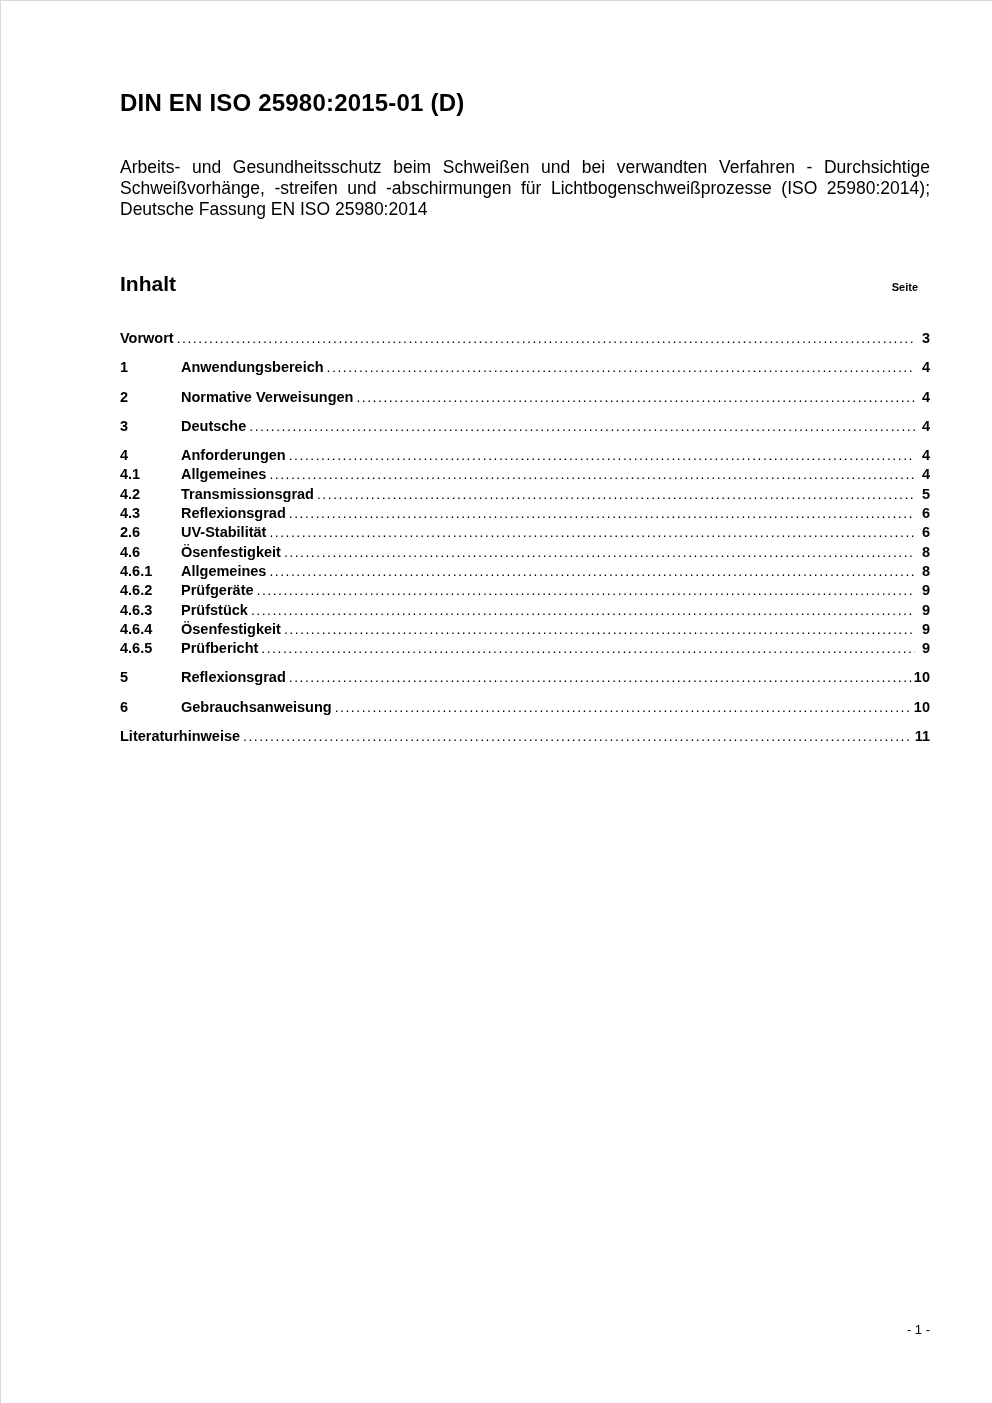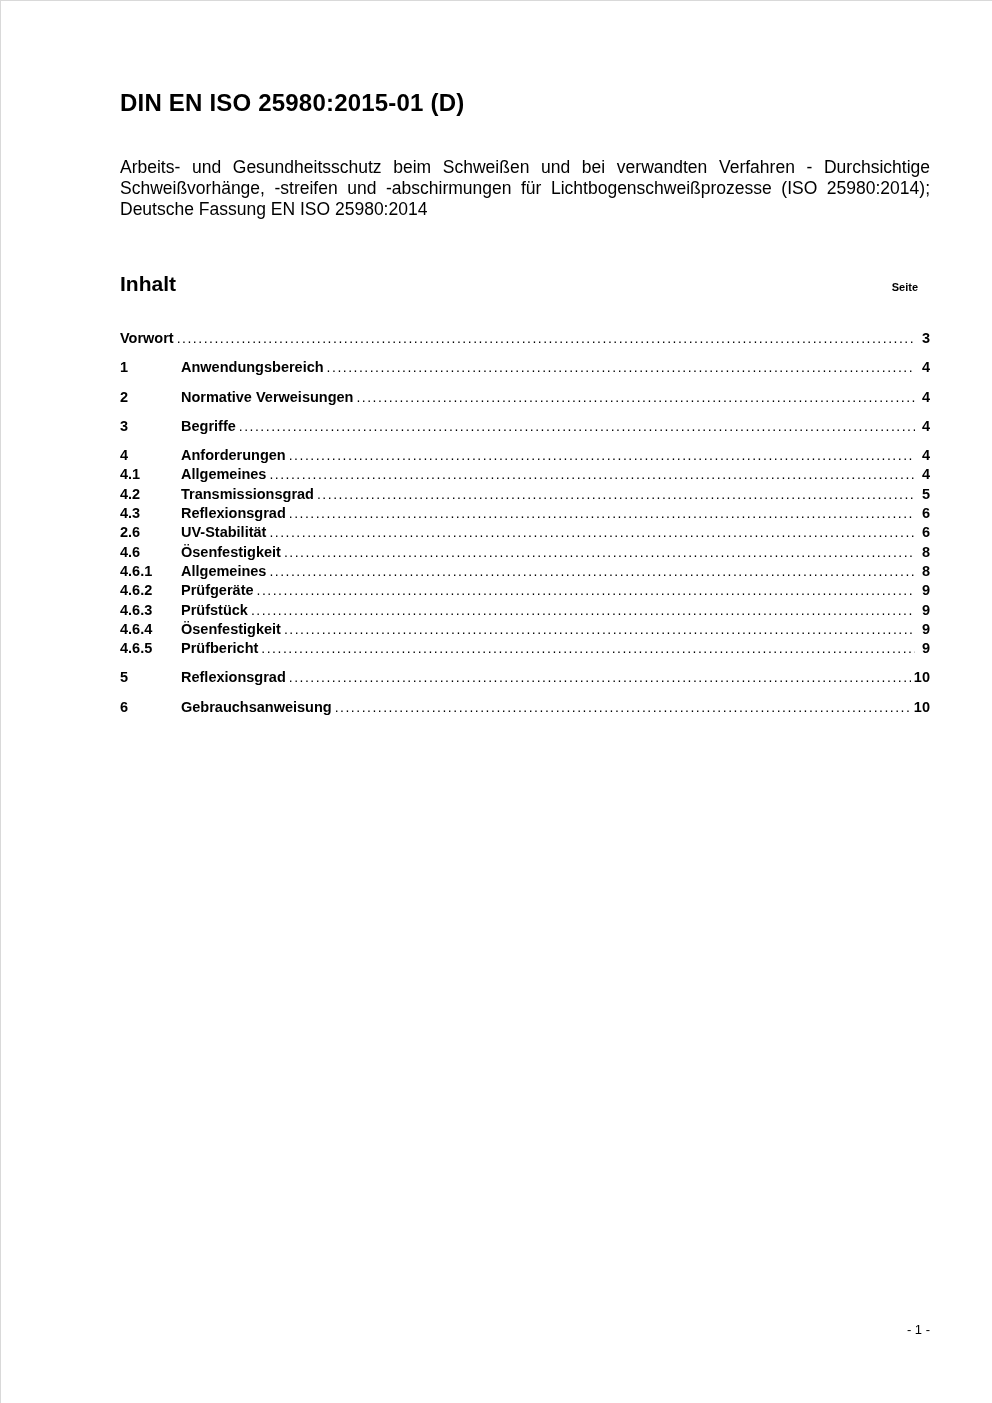--- a/index.html
+++ b/index.html
@@ -127,21 +127,21 @@
     <span class="toc-page">4</span>
   </div>
       <div class="toc-row gap">
     <span class="toc-num">2</span>
     <span class="toc-label">Normative Verweisungen</span>
     <span class="toc-dots"></span>
     <span class="toc-page">4</span>
   </div>
       <div class="toc-row gap">
     <span class="toc-num">3</span>
-    <span class="toc-label">Begriffe</span>
+    <span class="toc-label">Deutsche</span>
     <span class="toc-dots"></span>
     <span class="toc-page">4</span>
   </div>
       <div class="toc-row gap">
     <span class="toc-num">4</span>
     <span class="toc-label">Anforderungen</span>
     <span class="toc-dots"></span>
     <span class="toc-page">4</span>
   </div>
       <div class="toc-row">
@@ -209,17 +209,23 @@
     <span class="toc-label">Reflexionsgrad</span>
     <span class="toc-dots"></span>
     <span class="toc-page">10</span>
   </div>
       <div class="toc-row gap">
     <span class="toc-num">6</span>
     <span class="toc-label">Gebrauchsanweisung</span>
     <span class="toc-dots"></span>
     <span class="toc-page">10</span>
   </div>
+      <div class="toc-row gap">
+    <span class="toc-num empty"></span>
+    <span class="toc-label">Literaturhinweise</span>
+    <span class="toc-dots"></span>
+    <span class="toc-page">11</span>
+  </div>
     </div>
 
   <div class="footer-page-number">- 1 -</div>
 
 </div>
 
 </body></html>

